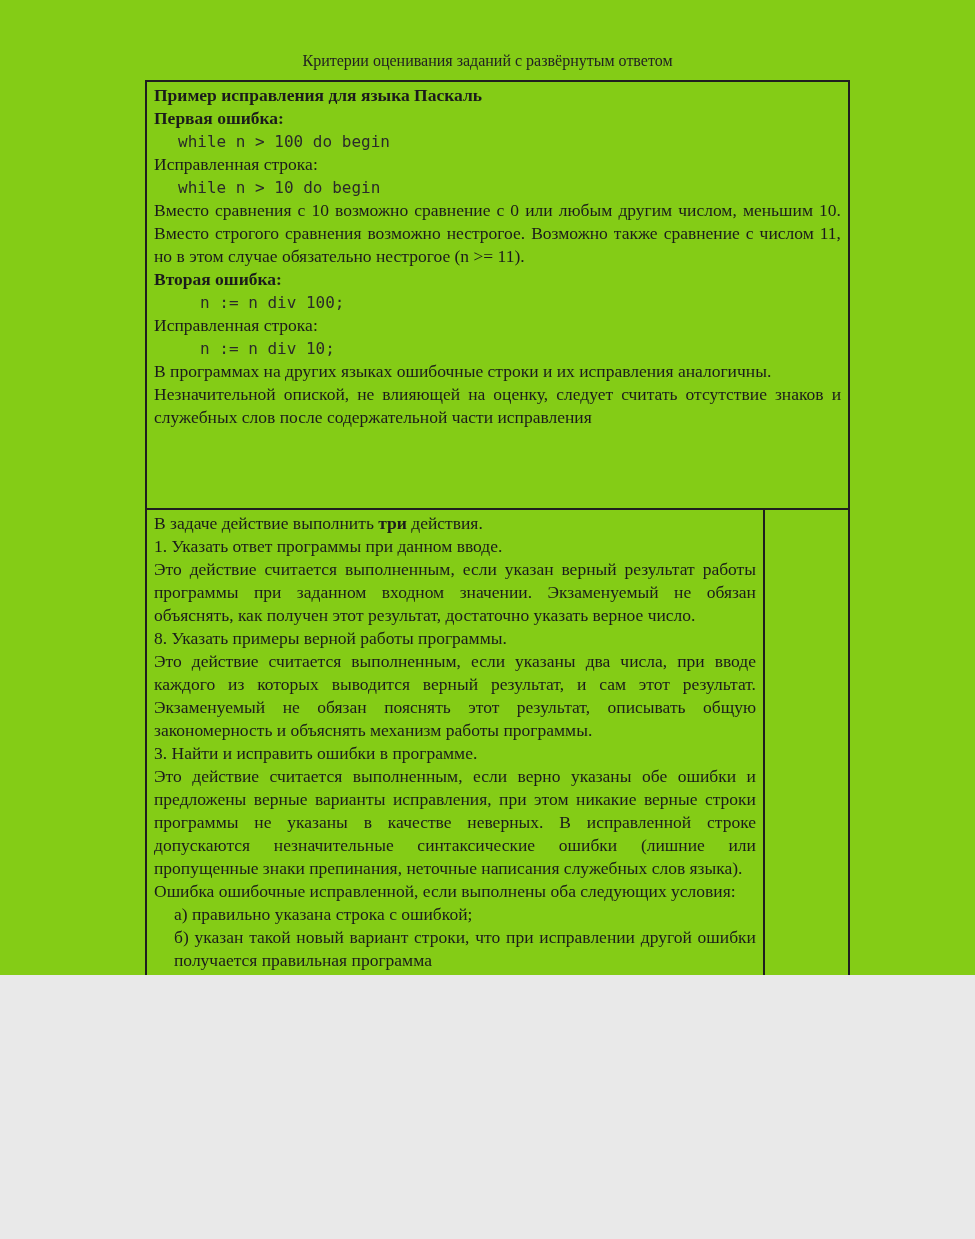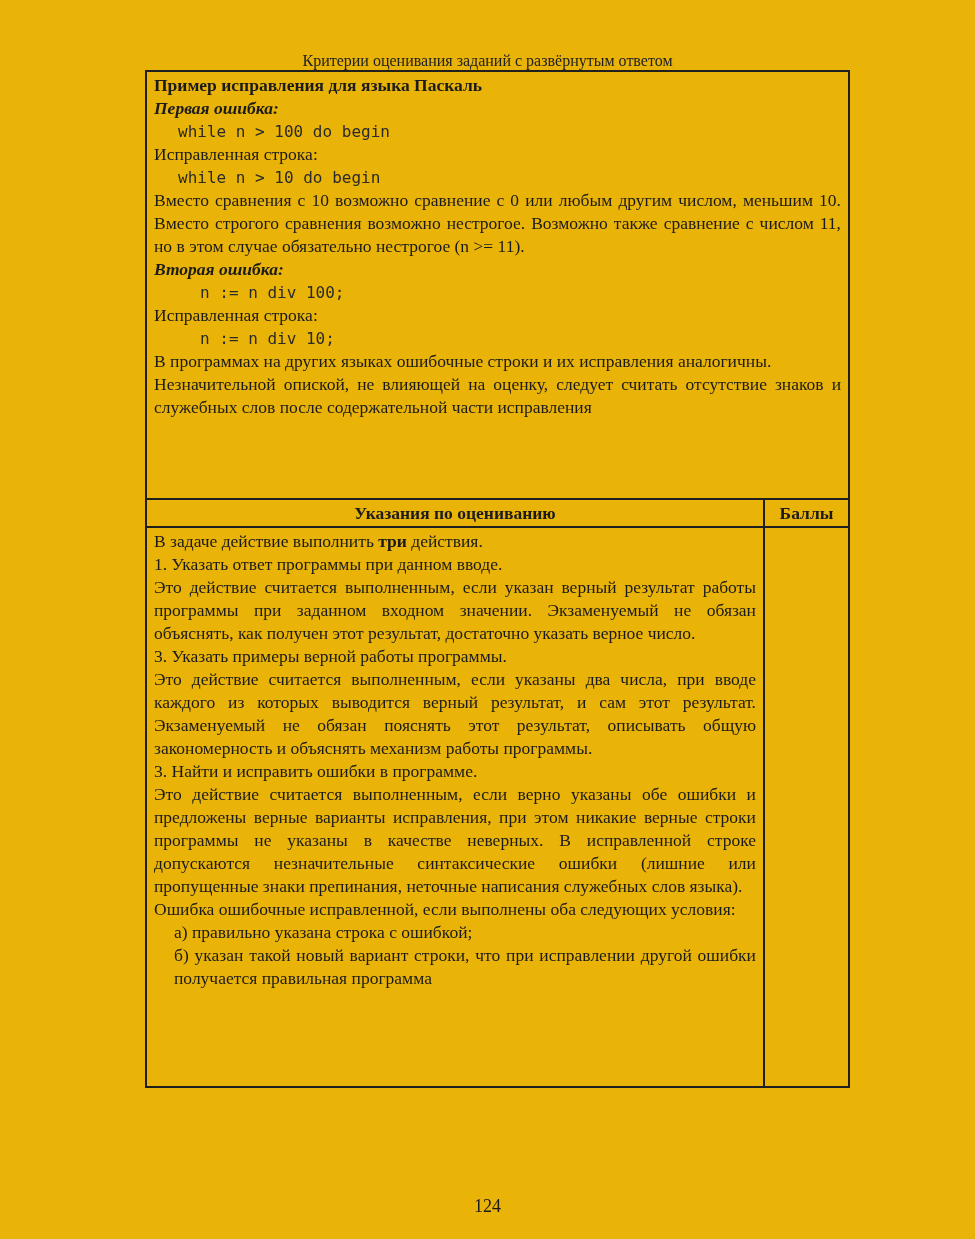--- a/index.html
+++ b/index.html
@@ -1,41 +1,41 @@
 <!DOCTYPE html>
 <html><head>
 <meta charset="utf-8">
 <style>
   html,body{margin:0;padding:0;background:#e9e9e9;}
   .page{
     position:relative;
-    width:975px;height:1239px;
+    width:975px;height:975px;
     margin:0 auto;
-    background:#eab308;
+    background:#84cc16;
     color:#1b1b1b;
     font-family:"Liberation Serif", serif;
     overflow:hidden;
   }
   .running-header{
     position:absolute;top:52px;left:0;width:100%;
     text-align:center;font-size:16px;color:#222;
   }
   .criteria-table{
-    position:absolute;left:145px;top:70px;width:705px;
+    position:absolute;left:145px;top:80px;width:705px;
     border-collapse:collapse;table-layout:fixed;
   }
   .criteria-table td{
     border:2px solid #1f1f1f;
     vertical-align:top;
     padding:2px 7px 4px 7px;
     font-size:17.5px;line-height:23px;
   }
   .example-cell{height:420px;}
   .example-title{font-weight:bold;}
-  .error-label{font-weight:bold;font-style:italic;}
+  .error-label{font-weight:bold;}
   .code-line{
     font-family:"DejaVu Sans Mono","Liberation Mono",monospace;
     font-size:16px;color:#2a2a2a;
     white-space:pre;
   }
   .code-indent-sm{padding-left:24px;}
   .code-indent-lg{padding-left:46px;}
   .para{margin:0;text-align:justify;}
   .plain{margin:0;}
   .head-row td{
@@ -75,33 +75,29 @@
         <p class="para">Вместо сравнения с 10 возможно сравнение с 0 или любым другим числом, меньшим 10. Вместо строгого сравнения возможно нестрогое. Возможно также сравнение с числом 11, но в этом случае обязательно нестрогое (n &gt;= 11).</p>
         <p class="plain error-label">Вторая ошибка:</p>
         <div class="code-line code-indent-lg">n := n div 100;</div>
         <p class="plain">Исправленная строка:</p>
         <div class="code-line code-indent-lg">n := n div 10;</div>
         <p class="para">В программах на других языках ошибочные строки и их исправления аналогичны.</p>
         <p class="para">Незначительной опиской, не влияющей на оценку, следует считать отсутствие знаков и служебных слов после содержательной части исправления</p>
       </td>
     </tr>
 
-    <tr class="head-row">
-      <td>Указания по оцениванию</td>
-      <td>Баллы</td>
-    </tr>
 
     <tr>
       <td class="body-cell">
         <p class="para"><span>В задаче действие выполнить </span><span class="bold">три</span><span> действия.</span></p>
 
         <p class="plain">1. Указать ответ программы при данном вводе.</p>
         <p class="para">Это действие считается выполненным, если указан верный результат работы программы при заданном входном значении. Экзаменуемый не обязан объяснять, как получен этот результат, достаточно указать верное число.</p>
 
-        <p class="plain">3. Указать примеры верной работы программы.</p>
+        <p class="plain">8. Указать примеры верной работы программы.</p>
         <p class="para">Это действие считается выполненным, если указаны два числа, при вводе каждого из которых выводится верный результат, и сам этот результат. Экзаменуемый не обязан пояснять этот результат, описывать общую закономерность и объяснять механизм работы программы.</p>
 
         <p class="plain">3. Найти и исправить ошибки в программе.</p>
         <p class="para">Это действие считается выполненным, если верно указаны обе ошибки и предложены верные варианты исправления, при этом никакие верные строки программы не указаны в качестве неверных. В исправленной строке допускаются незначительные синтаксические ошибки (лишние или пропущенные знаки препинания, неточные написания служебных слов языка).</p>
 
         <p class="para">Ошибка ошибочные исправленной, если выполнены оба следующих условия:</p>
         <div class="conditions">
           <p class="plain">а) правильно указана строка с ошибкой;</p>
           <p class="para">б) указан такой новый вариант строки, что при исправлении другой ошибки получается правильная программа</p>
         </div>

